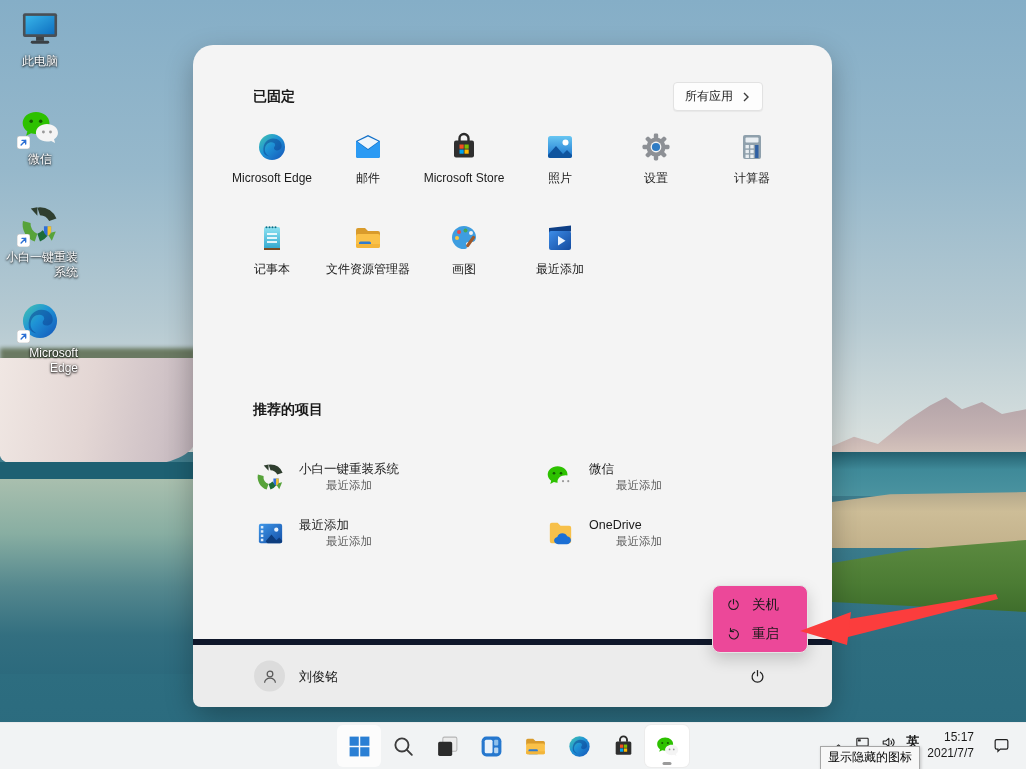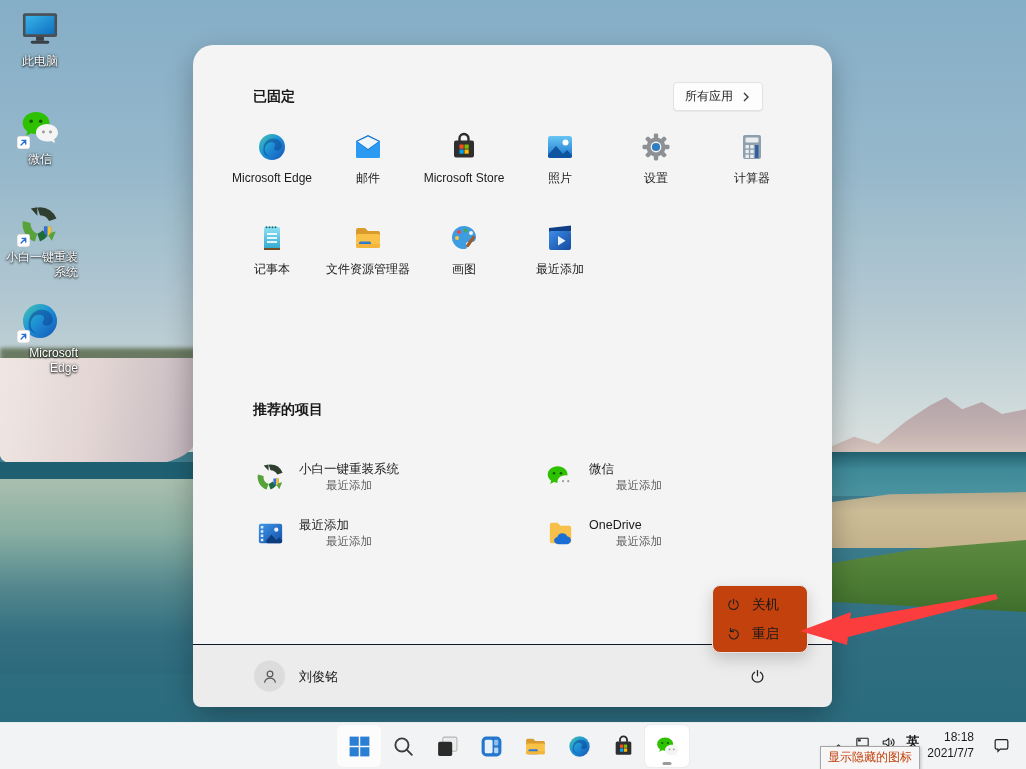--- a/index.html
+++ b/index.html
@@ -45,30 +45,30 @@
   .tile{display:flex;flex-direction:column;align-items:center;padding-top:10px;gap:9px;border-radius:4px;cursor:pointer;}
   .tile .tic,.tile .tic svg{width:32px;height:32px;display:block;}
   .tile-label{font-size:12px;color:#1b1b1b;text-align:center;line-height:1.15;max-width:92px;}
   .rec-grid{position:absolute;left:52px;top:404px;width:560px;display:grid;
     grid-template-columns:290px 290px;grid-auto-rows:56px;}
   .rec-item{display:flex;align-items:center;gap:13px;padding:0 10px;border-radius:4px;cursor:pointer;}
   .rec-item .ric,.rec-item .ric svg{width:31px;height:31px;display:block;flex:none;}
   .rec-title{font-size:12.5px;color:#1b1b1b;line-height:1.35;}
   .rec-sub{font-size:11.5px;color:#5f5f5f;line-height:1.3;margin-left:27px;}
   .user-bar{position:absolute;left:0;right:0;bottom:0;height:62px;background:#ececec;
-    border-top:1px solid #0f172a;border-radius:0 0 8px 8px;}
+    border-top:6px solid #0f172a;border-radius:0 0 8px 8px;}
   .user-chip{position:absolute;left:53px;top:50%;transform:translateY(-50%);display:flex;align-items:center;gap:14px;cursor:pointer;padding:4px 8px;border-radius:4px;}
   .avatar{width:31px;height:31px;border-radius:50%;background:#dcdcdc;display:flex;align-items:center;justify-content:center;}
   .avatar svg{width:20px;height:20px;}
   .user-name{font-size:13px;color:#1b1b1b;}
   .user-power{position:absolute;right:58px;top:50%;transform:translateY(-50%);width:34px;height:34px;
     display:flex;align-items:center;justify-content:center;border-radius:4px;cursor:pointer;color:#1f1f1f;}
   .user-power svg{width:17px;height:17px;}
   
-  .power-popup{position:absolute;left:712px;top:585px;width:96px;background:#c2410c;border:1px solid #e5e5e5;
+  .power-popup{position:absolute;left:712px;top:585px;width:96px;background:#ec4899;border:1px solid #e5e5e5;
     border-radius:8px;box-shadow:0 6px 16px rgba(0,0,0,.18);z-index:40;padding:4px;box-sizing:border-box;}
   .pm-item{display:flex;align-items:center;gap:11px;height:29px;padding:0 9px;border-radius:4px;
     font-size:13.5px;color:#191919;cursor:pointer;}
   .pm-item svg{width:15px;height:15px;flex:none;color:#1f1f1f;}
   
   .arrow-overlay{position:absolute;inset:0;z-index:60;pointer-events:none;}
   
   .taskbar{position:absolute;left:0;right:0;bottom:0;height:46px;background:#f1f3f4;border-top:1px solid #e9eaeb;z-index:30;}
   .tb-center{position:absolute;left:50%;top:0;height:46px;transform:translateX(-50%);display:flex;align-items:center;}
   .tb-btn{width:44px;height:42px;margin:0 0;display:flex;align-items:center;justify-content:center;border-radius:6px;cursor:pointer;position:relative;}
@@ -81,21 +81,21 @@
   .tray-chevron svg{width:13px;height:13px;}
   .tray-icons{display:flex;align-items:center;gap:9px;margin:0 9px 8px 4px;}
   .tray-ic{width:17px;height:17px;display:flex;align-items:center;justify-content:center;cursor:pointer;}
   .tray-ic svg{width:17px;height:17px;}
   .ime{font-size:13px;color:#1a1a1a;font-weight:700;cursor:pointer;margin-bottom:8px;}
   .clock{text-align:right;font-size:12px;color:#1a1a1a;line-height:1.3;margin:0 18px 0 8px;cursor:pointer;}
   .bell{width:20px;height:20px;cursor:pointer;}
   .bell svg{width:19px;height:19px;}
   
   .tray-tooltip{position:absolute;left:820px;top:746px;background:#f7f7f7;border:1px solid #a6a6a6;
-    padding:2px 7px 3px;font-size:12px;color:#c2410c;white-space:nowrap;z-index:70;box-shadow:1px 1px 3px rgba(0,0,0,.2);}
+    padding:2px 7px 3px;font-size:12px;color:#000000;white-space:nowrap;z-index:70;box-shadow:1px 1px 3px rgba(0,0,0,.2);}
 </style>
 </head>
 <body>
 
 <div class="wp sky"></div>
 <div class="wp sea"></div>
 <div class="wp mtn-right"></div>
 <div class="wp waterband-right"></div>
 <div class="wp wheat-right"></div>
 <div class="wp green-right"></div>
@@ -579,21 +579,21 @@
         </span>
         <span class="tray-ic">
           <svg viewBox="0 0 24 24" fill="none" stroke="#1f1f1f" stroke-width="1.5" stroke-linejoin="round">
             <path d="M4.5 10 h3.5 l4.5 -3.8 v11.6 L8 14 H4.5z"></path>
             <path d="M15.5 9.5 a4 4 0 0 1 0 5 M17.8 7.3 a7 7 0 0 1 0 9.4" stroke-linecap="round"></path>
           </svg>
         </span>
       </div>
     <div class="ime">英</div>
     <div class="clock">
-      <div>18:18</div>
+      <div>15:17</div>
       <div>2021/7/7</div>
     </div>
     <div class="bell">
       <svg viewBox="0 0 24 24" fill="none" stroke="#1f1f1f" stroke-width="1.5">
           <path d="M4 6.5 a2 2 0 0 1 2 -2 h12 a2 2 0 0 1 2 2 v8 a2 2 0 0 1 -2 2 h-7.5 l-3 2.8 v-2.8 H6 a2 2 0 0 1 -2 -2 z"></path>
         </svg>
     </div>
   </div>
 </div>
 

